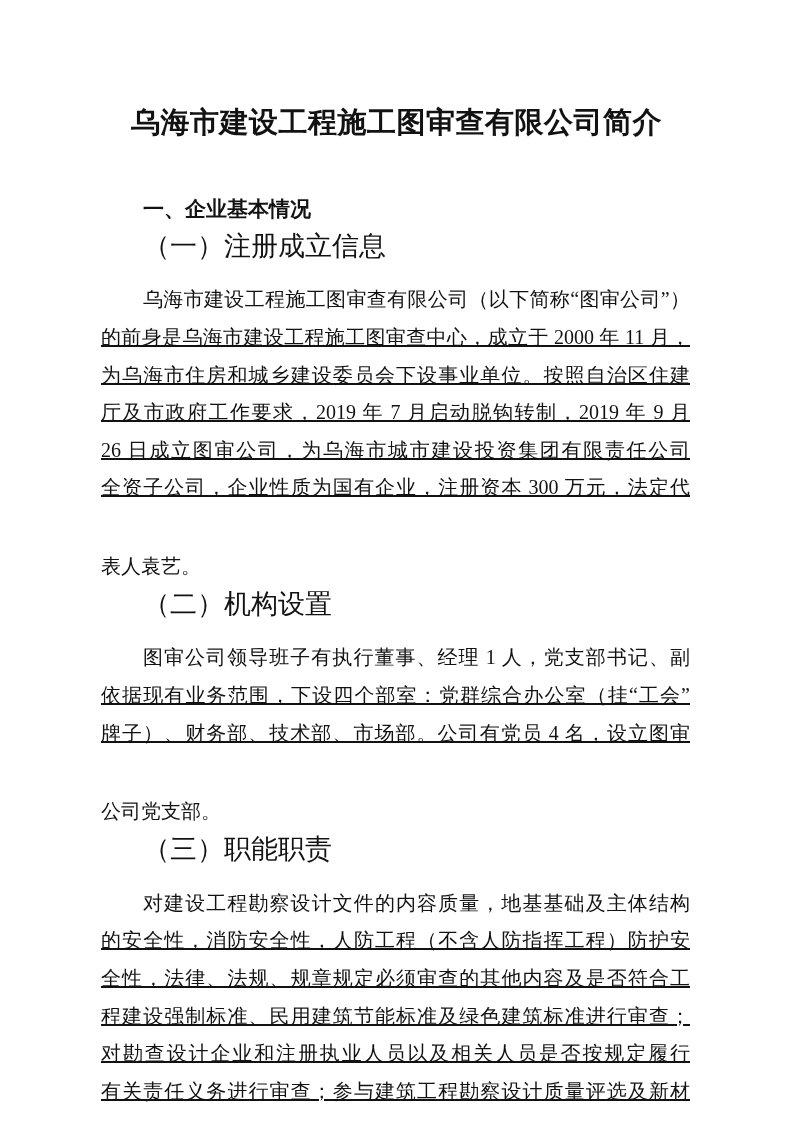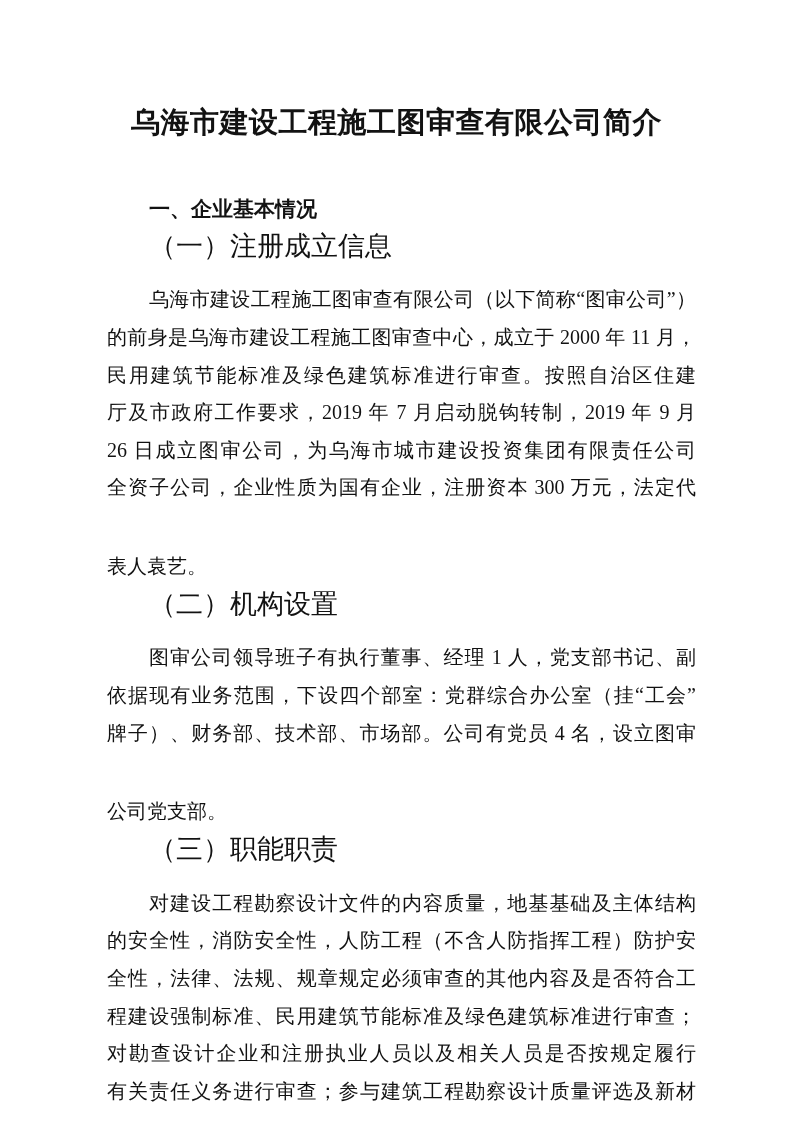--- a/index.html
+++ b/index.html
@@ -23,21 +23,21 @@
     width: 793px;
     text-align: center;
     font-size: 29px;
     font-weight: 700;
     letter-spacing: 0.5px;
     font-family: Liberation Mono, monospace;
   }
   .doc-body {
     position: absolute;
     top: 190px;
-    left: 107px;
+    left: 101px;
     width: 589px;
   }
   .line {
     height: 37.65px;
     line-height: 37.65px;
     font-size: 20px;
     overflow: hidden;
     word-break: keep-all;
     white-space: pre-wrap;
   }
@@ -59,38 +59,39 @@
     text-align: justify;
     text-align-last: justify;
     text-justify: inter-character;
     margin-top: 16px;
   }
   
   .line.p-fill {
     text-align: justify;
     text-align-last: justify;
     text-justify: inter-character;
+    text-decoration: underline;
   }
   
   .line.p-end {
     text-align: left;
     margin-top: 41px;
   }
 </style>
 </head>
 <body>
 
 <div class="page">
   <div class="doc-title">乌海市建设工程施工图审查有限公司简介</div>
   <div class="doc-body">
       <div class="line h1">一、企业基本情况</div>
       <div class="line h2">（一）注册成立信息</div>
       <div class="line p-first">乌海市建设工程施工图审查有限公司（以下简称“图审公司”）</div>
       <div class="line p-fill">的前身是乌海市建设工程施工图审查中心，成立于 2000 年 11 月，</div>
-      <div class="line p-fill">民用建筑节能标准及绿色建筑标准进行审查。按照自治区住建</div>
+      <div class="line p-fill">为乌海市住房和城乡建设委员会下设事业单位。按照自治区住建</div>
       <div class="line p-fill">厅及市政府工作要求，2019 年 7 月启动脱钩转制，2019 年 9 月</div>
       <div class="line p-fill">26 日成立图审公司，为乌海市城市建设投资集团有限责任公司</div>
       <div class="line p-fill">全资子公司，企业性质为国有企业，注册资本 300 万元，法定代</div>
       <div class="line p-end">表人袁艺。</div>
       <div class="line h2">（二）机构设置</div>
       <div class="line p-first">图审公司领导班子有执行董事、经理 1 人，党支部书记、副</div>
       <div class="line p-fill">依据现有业务范围，下设四个部室：党群综合办公室（挂“工会”</div>
       <div class="line p-fill">牌子）、财务部、技术部、市场部。公司有党员 4 名，设立图审</div>
       <div class="line p-end">公司党支部。</div>
       <div class="line h2">（三）职能职责</div>

